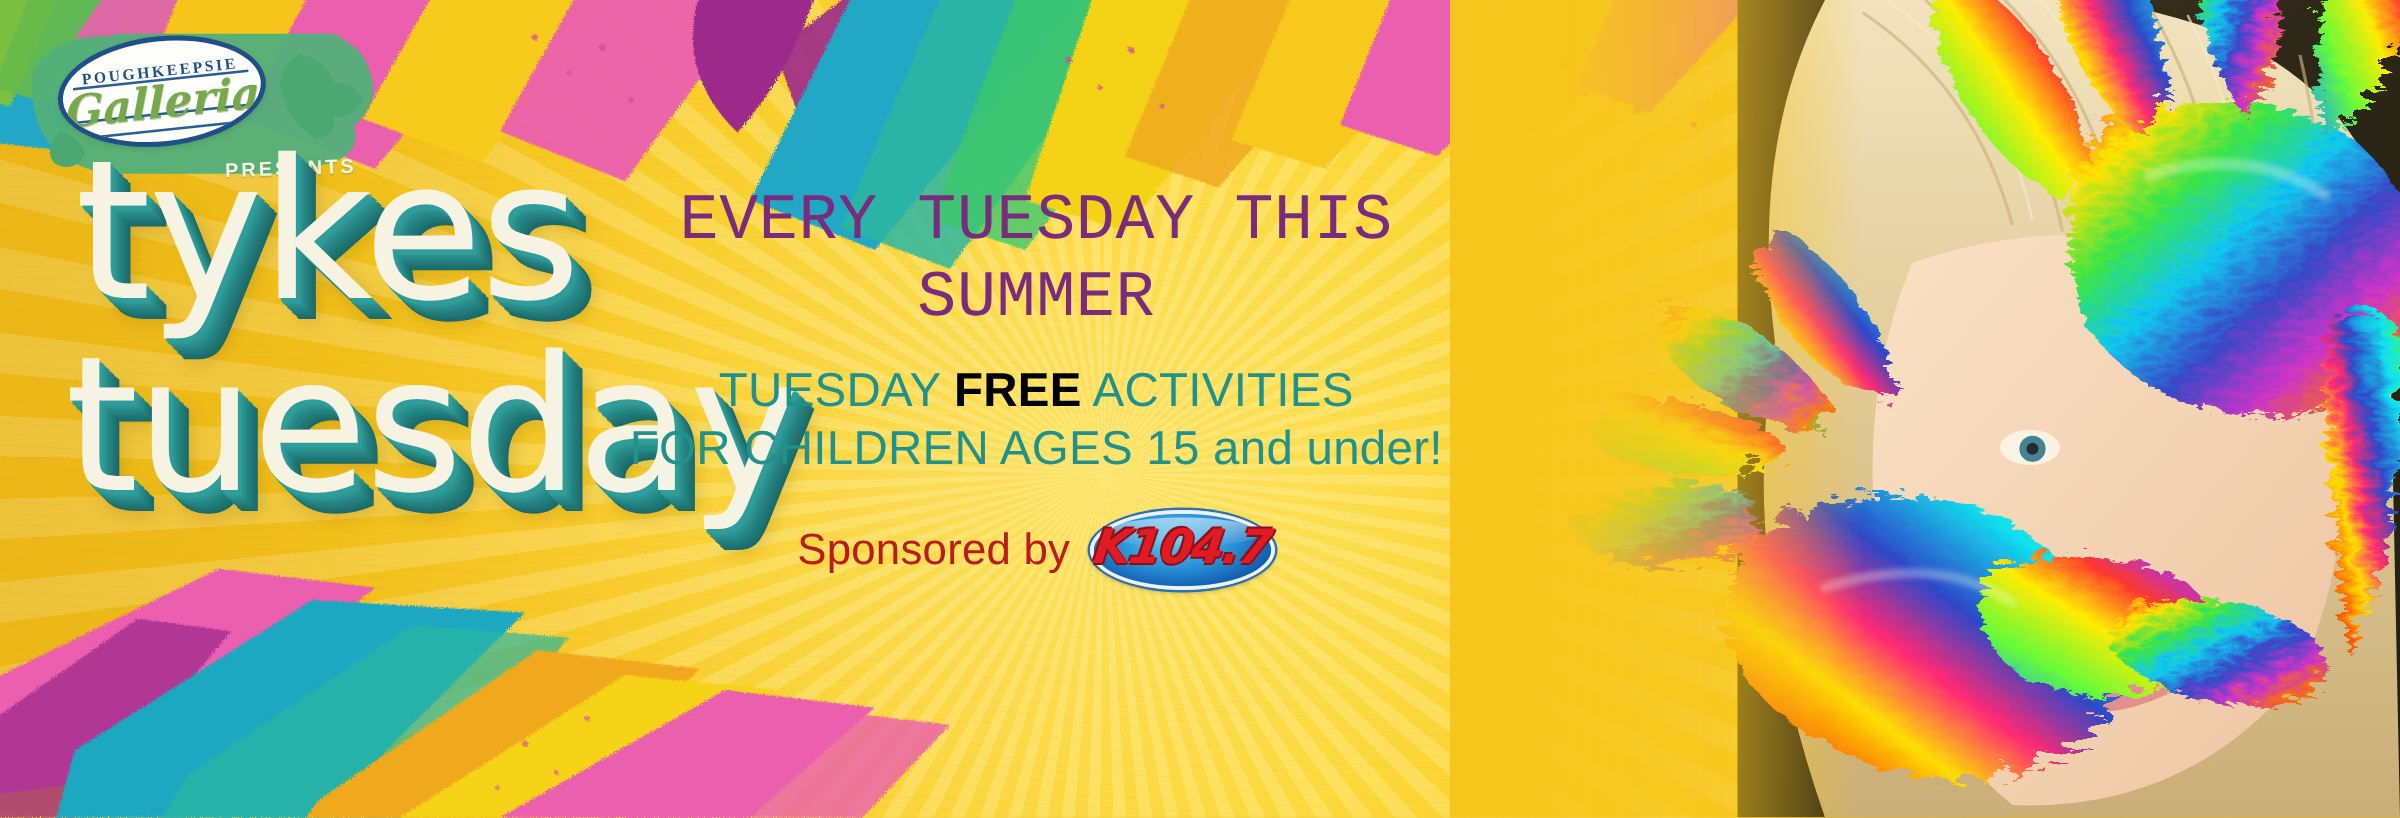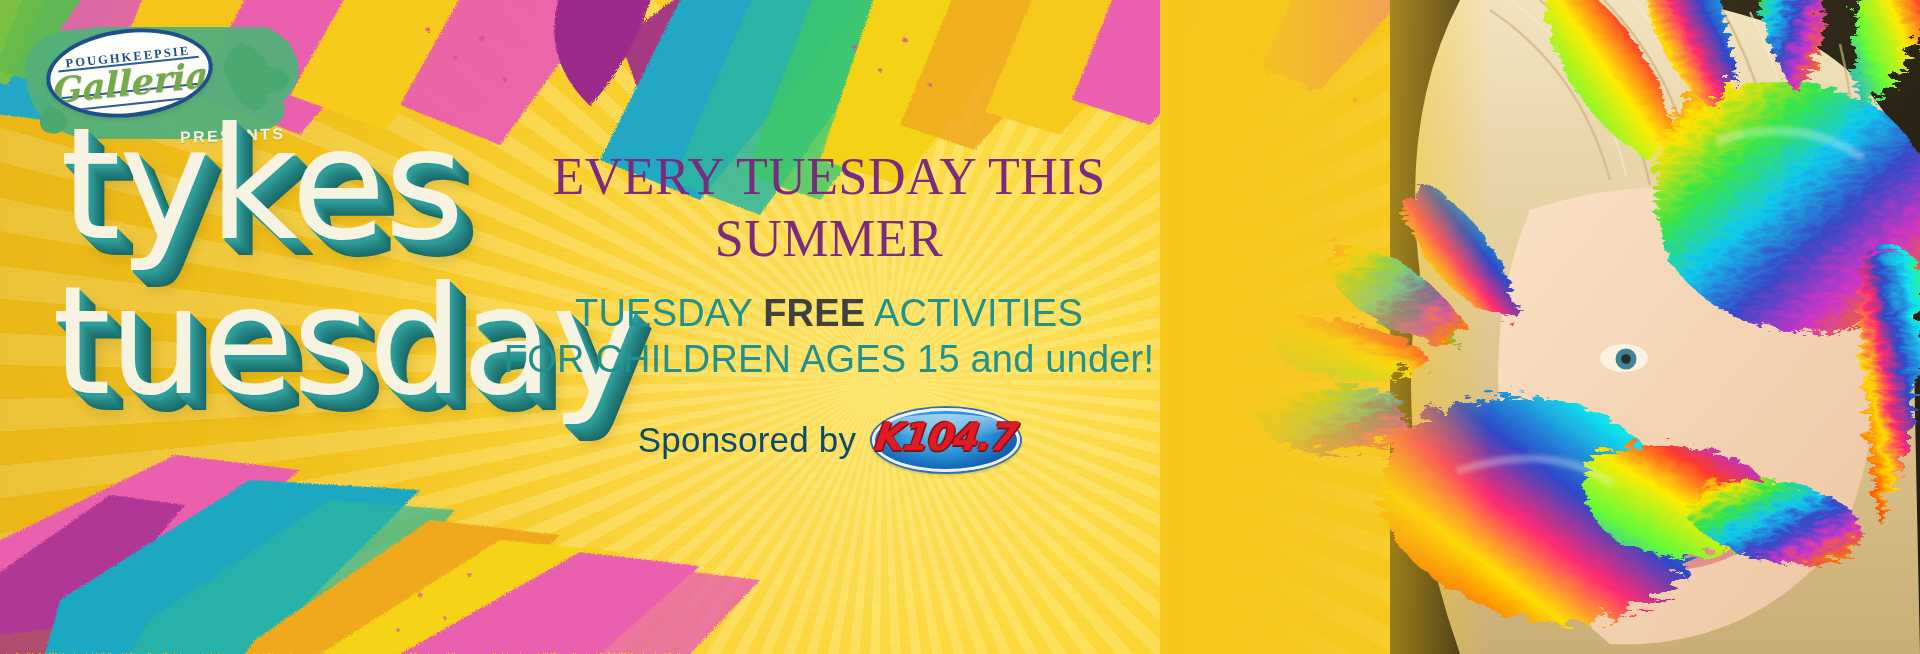--- a/index.html
+++ b/index.html
@@ -133,45 +133,45 @@
       14px 15px 0 #1d716e, 15px 16px 0 #1b6d6b, 16px 17px 0 #1a6a68,
       17px 19px 14px rgba(120,85,10,.25);
   }
   .tt-1 { font-size:155px; margin-left:8px; }
   .tt-2 { font-size:150px; margin-top:26px; margin-left:0; }
 
   
   .copy { position:absolute; left:484px; top:146px; width:690px; text-align:center; }
 
   .headline {
-    font-family:Liberation Serif, serif;
+    font-family:Liberation Mono, monospace;
     font-weight:400;
     font-size:52px;
     line-height:62px;
     color:#7a2b7d;
     letter-spacing:.5px;
   }
   .sub {
     margin-top:20px;
     font-family:"Liberation Sans", sans-serif;
     font-weight:400;
     font-size:38px;
     line-height:46px;
     color:#21918d;
     letter-spacing:.2px;
   }
-  .sub b { font-weight:700; color:#404040; }
+  .sub b { font-weight:700; color:#000000; }
   .sponsor-row {
     margin-top:26px;
     display:flex; align-items:center; justify-content:center; gap:16px;
   }
   .sponsor-label {
     font-family:"Liberation Sans", sans-serif;
     font-size:35px; font-weight:400;
-    color:#0c4a6e;
+    color:#b91c1c;
     letter-spacing:.2px;
   }
 
   
   .k104 {
     position:relative;
     width:148px; height:64px;
   }
   .k104-oval {
     position:absolute; inset:0;

